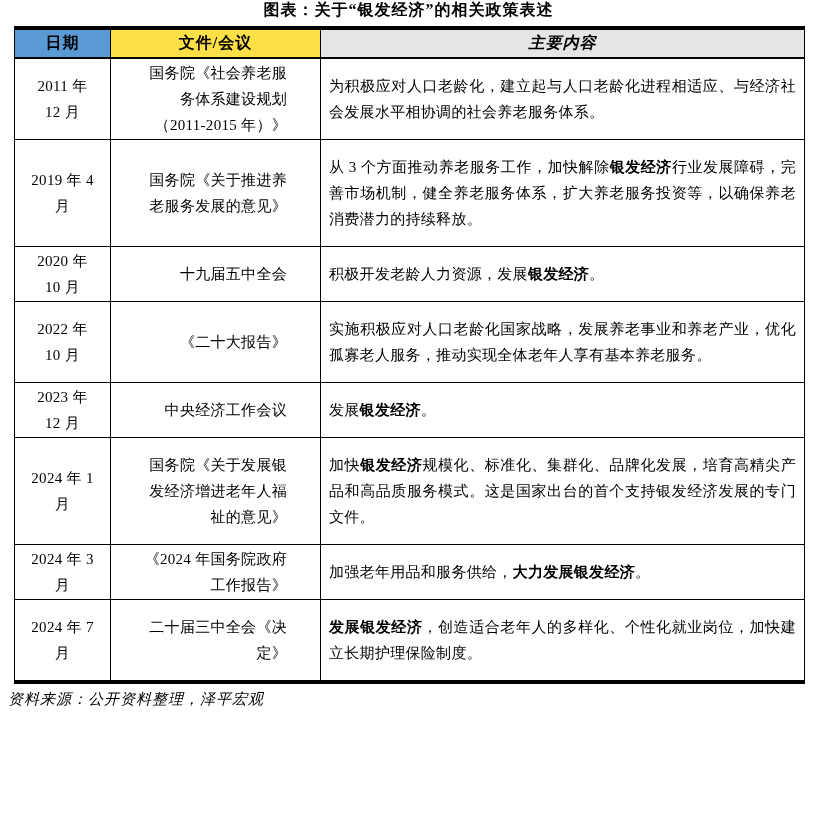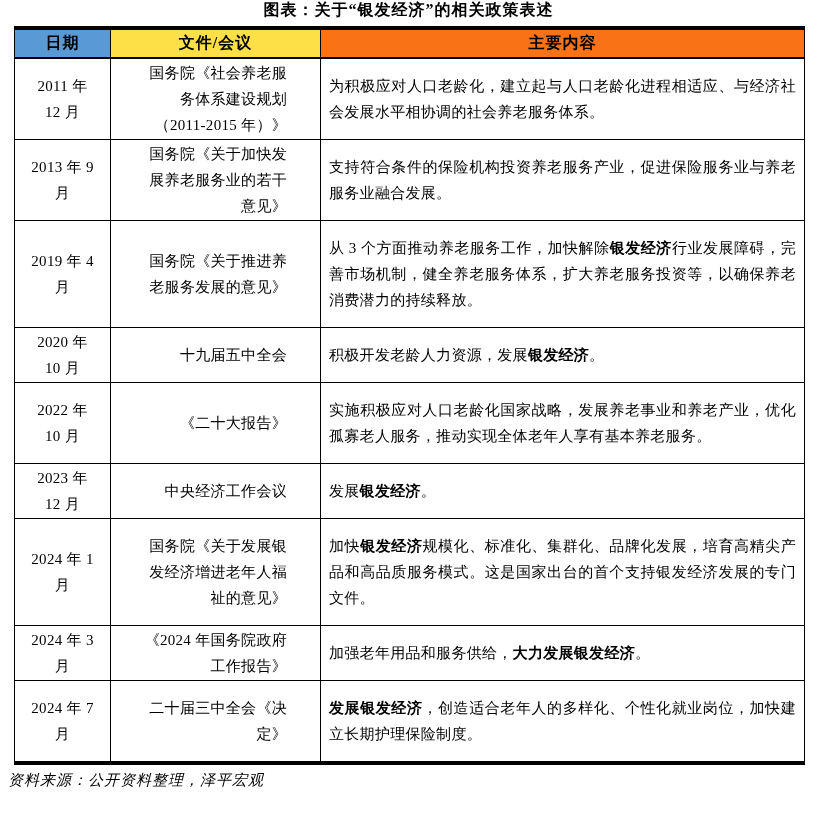--- a/index.html
+++ b/index.html
@@ -63,33 +63,28 @@
   <table class="policy-table">
     <colgroup>
       <col class="c1">
         <col class="c2">
         <col class="c3">
     </colgroup>
     <thead>
       <tr>
         <th style="background: rgb(89, 153, 212);">日期</th>
         <th style="background: #fde047;">文件/会议</th>
-        <th style="background: #f97316;">主要内容</th>
+        <th style="background: #e5e5e5; font-style: italic;">主要内容</th>
       </tr>
     </thead>
     <tbody>
         <tr>
           <td class="c-date">2011 年<br>12 月</td>
           <td class="c-doc">国务院《社会养老服务体系建设规划（2011-2015 年）》</td>
           <td class="c-content"><span>为积极应对人口老龄化，建立起与人口老龄化进程相适应、与经济社会发展水平相协调的社会养老服务体系。</span></td>
-        </tr>
-        <tr>
-          <td class="c-date">2013 年 9<br>月</td>
-          <td class="c-doc">国务院《关于加快发展养老服务业的若干意见》</td>
-          <td class="c-content"><span>支持符合条件的保险机构投资养老服务产业，促进保险服务业与养老服务业融合发展。</span></td>
         </tr>
         <tr>
           <td class="c-date">2019 年 4<br>月</td>
           <td class="c-doc">国务院《关于推进养老服务发展的意见》</td>
           <td class="c-content"><span>从 3 个方面推动养老服务工作，加快解除</span><span class="b">银发经济</span><span>行业发展障碍，完善市场机制，健全养老服务体系，扩大养老服务投资等，以确保养老消费潜力的持续释放。</span></td>
         </tr>
         <tr>
           <td class="c-date">2020 年<br>10 月</td>
           <td class="c-doc">十九届五中全会</td>
           <td class="c-content"><span>积极开发老龄人力资源，发展</span><span class="b">银发经济</span><span>。</span></td>

